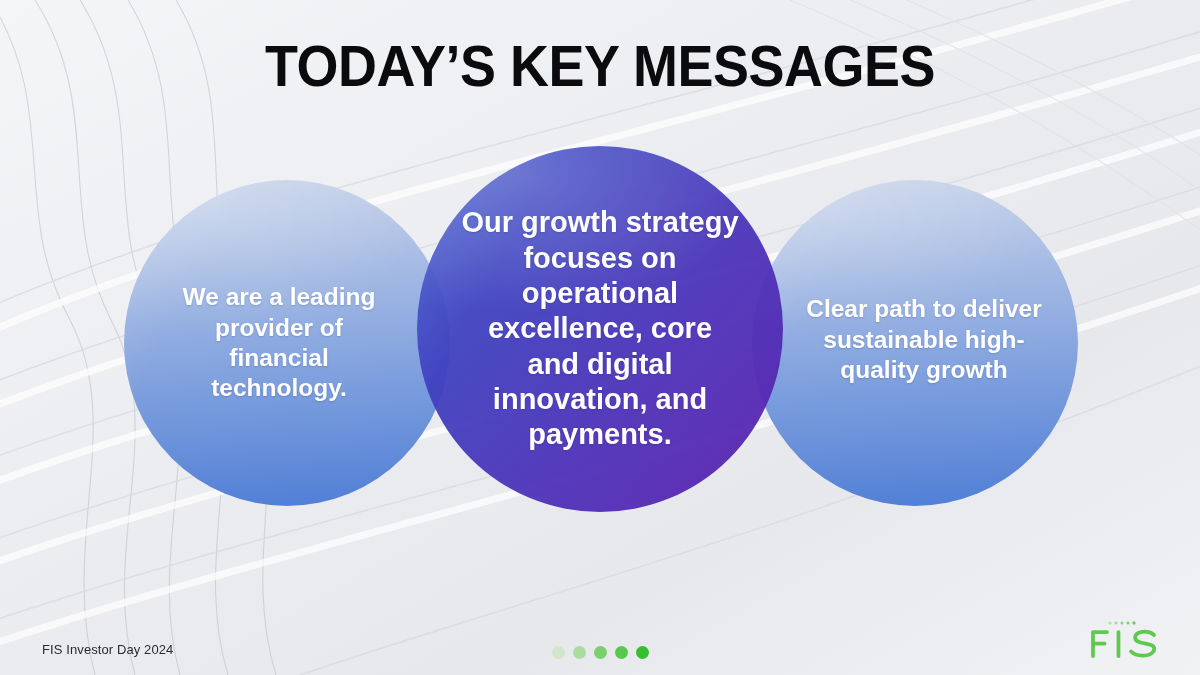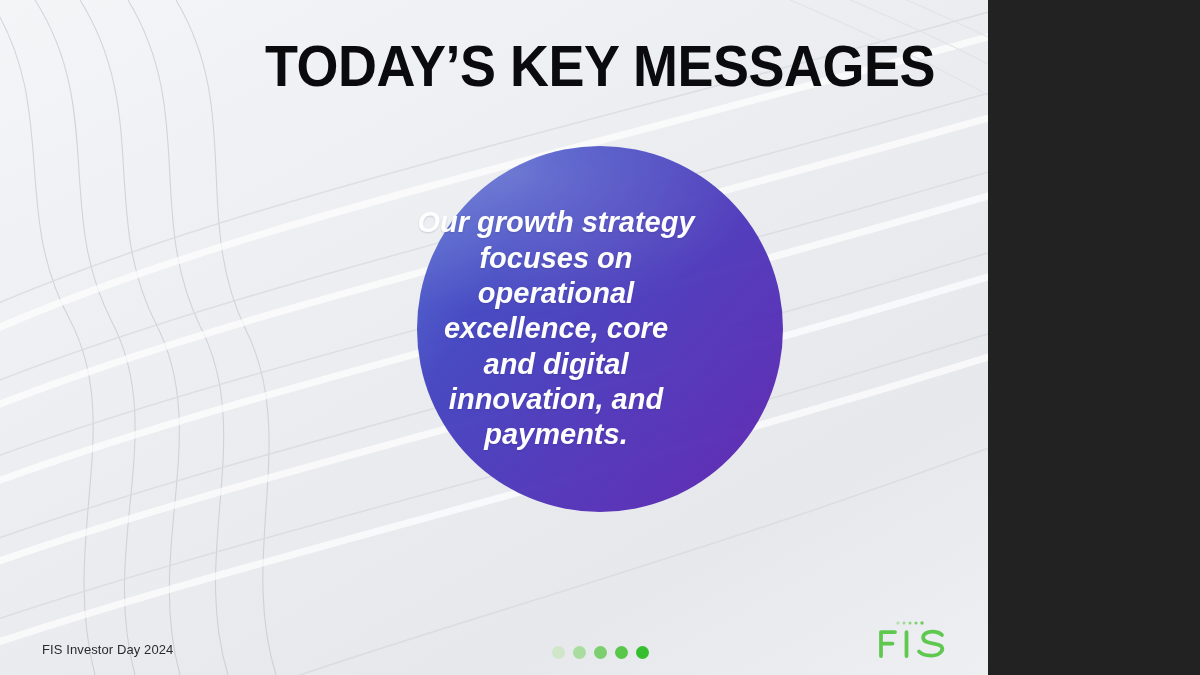--- a/index.html
+++ b/index.html
@@ -2,21 +2,21 @@
 <html><head>
 <meta charset="utf-8">
 <style>
   html, body {
     margin: 0;
     padding: 0;
     background: #222;
   }
   .slide {
     position: relative;
-    width: 988px;
+    width: 1200px;
     height: 675px;
     overflow: hidden;
     font-family: "Liberation Sans", sans-serif;
     background: linear-gradient(135deg, #f2f3f5 0%, #eceef1 35%, #e7e9ed 60%, #f0f1f3 100%);
   }
 
   
   .bg-waves {
     position: absolute;
     inset: 0;
@@ -48,25 +48,25 @@
     left: 0;
     top: 0;
     width: 1200px;
     height: 675px;
   }
   .circle {
     position: absolute;
     border-radius: 50%;
     display: flex;
     align-items: center;
+    justify-content: center;
     text-align: center;
     color: #ffffff;
     font-weight: 700;
     box-sizing: border-box;
-    font-style: italic;
   }
   .circle-side {
     width: 326px;
     height: 326px;
     top: 180px;
     background: linear-gradient(177deg, #c9d4ea 0%, #bac8e6 22%, #8aa6df 58%, #628cda 82%, #4f7ed6 100%);
   }
   .circle-left  { left: 124px; }
   .circle-right { left: 752px; }
   .circle-center {
@@ -189,21 +189,27 @@
       <path d="M 640 -60 C 880 30, 1060 120, 1240 260"></path>
       <path d="M 700 -60 C 930 26, 1100 112, 1240 220"></path>
       <path d="M 760 -60 C 975 22, 1130 104, 1240 182"></path>
     </g>
   </svg>
 
   <div class="slide-title">TODAY’S KEY MESSAGES</div>
 
   <div class="venn">
 
-
+    <div class="circle circle-side circle-left" style="background: linear-gradient(177deg, rgb(201, 212, 234) 0%, rgb(79, 126, 214) 100%); color: rgb(255, 255, 255);">
+      <div class="circle-text text-left">We are a leading provider of financial technology.</div>
+    </div>
+
+    <div class="circle circle-side circle-right" style="background: linear-gradient(177deg, rgb(201, 212, 234) 0%, rgb(79, 126, 214) 100%); color: rgb(255, 255, 255);">
+      <div class="circle-text text-right">Clear path to deliver sustainable high-quality growth</div>
+    </div>
 
     <div class="circle circle-center" style="background: linear-gradient(132deg, rgb(49, 80, 201) 0%, rgb(93, 31, 174) 100%); color: rgb(255, 255, 255);">
       <div class="circle-text text-center">Our growth strategy focuses on operational excellence, core and digital innovation, and payments.</div>
     </div>
 
   </div>
 
   <div class="footer-label">FIS Investor Day 2024</div>
 
   <div class="progress-dots">

